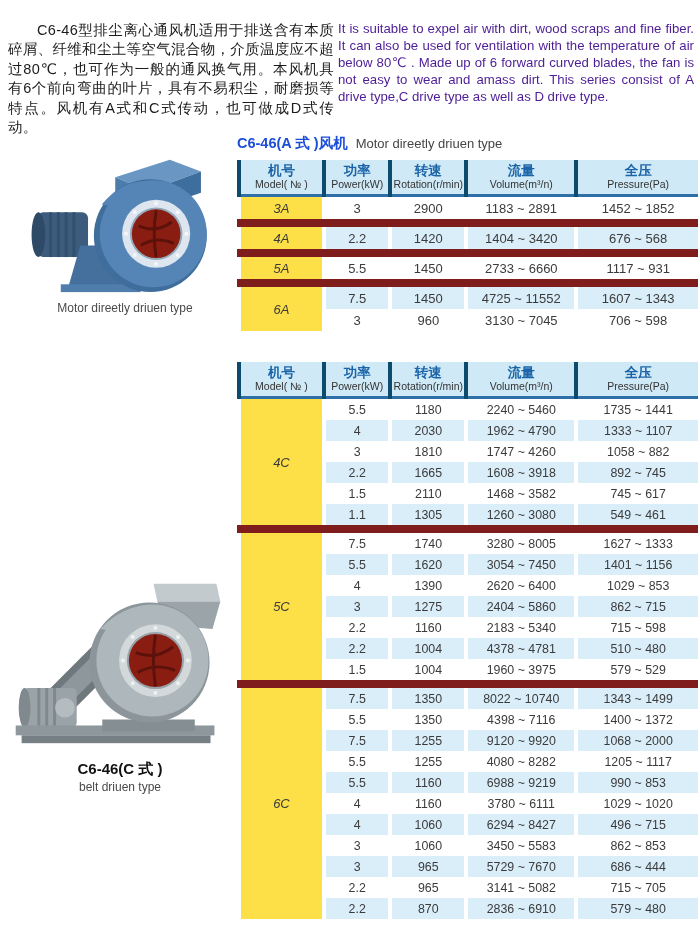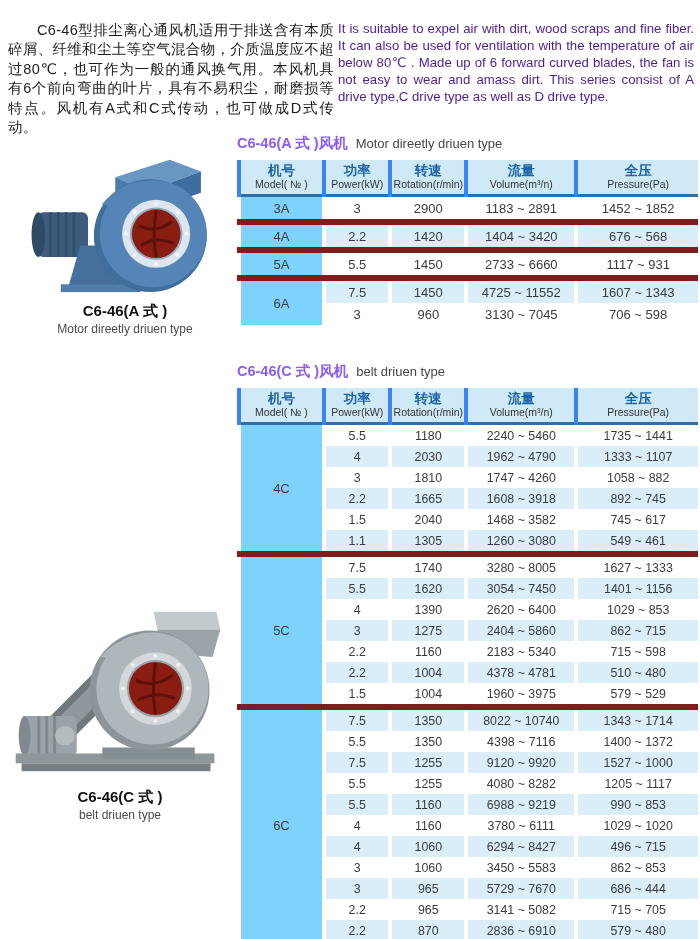--- a/index.html
+++ b/index.html
@@ -13,49 +13,49 @@
     font-size:14.5px;line-height:19.6px;font-weight:400;color:#1c1c1c;
     text-align:justify;text-indent:2em;letter-spacing:0.3px;
   }
   .intro-en{
     position:absolute;left:338px;top:8px;width:356px;
     font-size:13.2px;line-height:16.9px;color:#4c1d95;text-align:justify;
   }
   
   .figure{position:absolute;text-align:center;}
   .fig-a{left:20px;top:150px;width:210px;}
-  .fig-c{left:6px;top:600px;width:228px;}
+  .fig-c{left:6px;top:572px;width:228px;}
   .fig-cap-main{font-size:15px;font-weight:700;color:#111;margin-top:2px;}
   .fig-cap-sub{font-size:12px;color:#4a4a4a;margin-top:1px;}
   
   .section{position:absolute;left:237px;width:461px;}
   .sec-1{top:134px;}
   .sec-2{top:362px;}
   .sec-title{font-size:14px;line-height:18px;margin-bottom:7px;white-space:nowrap;}
-  .t-cn{font-weight:700;color:#8b5cf6;font-size:14.5px;}
+  .t-cn{font-weight:700;color:#1d4ed8;font-size:14.5px;}
   .t-en{color:#454545;font-size:13px;margin-left:8px;}
   table{border-collapse:collapse;width:100%;table-layout:fixed;}
   col.c1{width:18.5%;} col.c2{width:14.5%;} col.c3{width:16.5%;}
   col.c4{width:24%;}  col.c5{width:26.5%;}
   thead th{
-    background:#cfe9f7;border-left:4px solid #3b82f6;border-bottom:3px solid #2f6fa8;
+    background:#cfe9f7;border-left:4px solid #0c4a6e;border-bottom:3px solid #2f6fa8;
     padding:3px 0 4px 0;font-weight:normal;
   }
   .hcn{display:block;color:#1b64a8;font-weight:700;font-size:13.5px;line-height:15px;}
   .hen{display:block;color:#333;font-size:10.5px;line-height:12px;text-align:center;}
   td{
     border-left:4px solid #fff;text-align:center;color:#3b3b3b;
     padding:0;vertical-align:middle;
   }
   .tbl1 td{height:22px;font-size:13px;}
   .tbl2 td{height:21px;font-size:12.4px;}
   td.model{background:#d3eaf8;font-size:13px;}
   tr.alt td{background:#daeefa;}
-  tr.alt td.model,tr td.model{background:#7dd3fc;}
-  tr.gap td{border-top:6px solid #7f1d1d;}
+  tr.alt td.model,tr td.model{background:#fde047;font-style:italic;}
+  tr.gap td{border-top:8px solid #7f1d1d;}
 </style>
 </head>
 <body>
 
 <p class="intro-cn">C6-46型排尘离心通风机适用于排送含有本质碎屑、纤维和尘土等空气混合物，介质温度应不超过80℃，也可作为一般的通风换气用。本风机具有6个前向弯曲的叶片，具有不易积尘，耐磨损等特点。风机有A式和C式传动，也可做成D式传动。</p>
 <p class="intro-en">It is suitable to expel air with dirt, wood scraps and fine fiber. It can also be used for ventilation with the temperature of air below 80℃ . Made up of 6 forward curved blades, the fan is not easy to wear and amass dirt. This series consist of A drive type,C drive type as well as D drive type.</p>
 
 <div class="figure fig-a">
   <svg width="205" height="146" viewBox="0 0 205 150">
 
@@ -87,21 +87,20 @@
       <circle cx="134" cy="55" r="2"></circle>
         <circle cx="156" cy="64" r="2"></circle>
       <circle cx="165" cy="86" r="2"></circle>
         <circle cx="156" cy="108" r="2"></circle>
       <circle cx="134" cy="117" r="2"></circle>
         <circle cx="112" cy="108" r="2"></circle>
       <circle cx="103" cy="86" r="2"></circle>
         <circle cx="112" cy="64" r="2"></circle>
     </g>
   </svg>
-  <div class="fig-cap-main">C6-46(A 式 )</div>
   <div class="fig-cap-sub">Motor direetly driuen type</div>
 </div>
 
 <div class="figure fig-c">
   <svg width="228" height="182" viewBox="0 0 228 185">
 
     <polygon points="148,12 212,12 216,30 152,30" fill="#c3cacd"></polygon>
     <polygon points="152,30 216,30 208,58 158,54" fill="#9aa4a9"></polygon>
 
     <line x1="52" y1="132" x2="122" y2="62" stroke="#6f787d" stroke-width="32" stroke-linecap="round"></line>
@@ -213,23 +212,20 @@
           <td>3</td>
           <td>960</td>
           <td>3130 ~ 7045</td>
           <td>706 ~ 598</td>
         </tr>
       </tbody>
     </table>
 </div>
 
 <div class="section sec-2">
-  <div class="sec-title">
-    <span class="t-cn">C6-46(C 式 )风机</span><span class="t-en">belt driuen type</span>
-  </div>
   <table class="tbl2">
     <colgroup>
         <col class="c1">
         <col class="c2">
         <col class="c3">
         <col class="c4">
         <col class="c5">
       </colgroup>
   <thead>
         <tr>
@@ -276,21 +272,21 @@
           <td>1058 ~ 882</td>
         </tr>
         <tr class="alt">
           <td>2.2</td>
           <td>1665</td>
           <td>1608 ~ 3918</td>
           <td>892 ~ 745</td>
         </tr>
         <tr>
           <td>1.5</td>
-          <td>2040</td>
+          <td>2110</td>
           <td>1468 ~ 3582</td>
           <td>745 ~ 617</td>
         </tr>
         <tr class="alt">
           <td>1.1</td>
           <td>1305</td>
           <td>1260 ~ 3080</td>
           <td>549 ~ 461</td>
         </tr>
         <tr class="gap">
@@ -334,33 +330,33 @@
           <td>1.5</td>
           <td>1004</td>
           <td>1960 ~ 3975</td>
           <td>579 ~ 529</td>
         </tr>
         <tr class="gap alt">
           <td class="model" rowspan="11">6C</td>
           <td>7.5</td>
           <td>1350</td>
           <td>8022 ~ 10740</td>
-          <td>1343 ~ 1714</td>
+          <td>1343 ~ 1499</td>
         </tr>
         <tr>
           <td>5.5</td>
           <td>1350</td>
           <td>4398 ~ 7116</td>
           <td>1400 ~ 1372</td>
         </tr>
         <tr class="alt">
           <td>7.5</td>
           <td>1255</td>
           <td>9120 ~ 9920</td>
-          <td>1527 ~ 1000</td>
+          <td>1068 ~ 2000</td>
         </tr>
         <tr>
           <td>5.5</td>
           <td>1255</td>
           <td>4080 ~ 8282</td>
           <td>1205 ~ 1117</td>
         </tr>
         <tr class="alt">
           <td>5.5</td>
           <td>1160</td>

